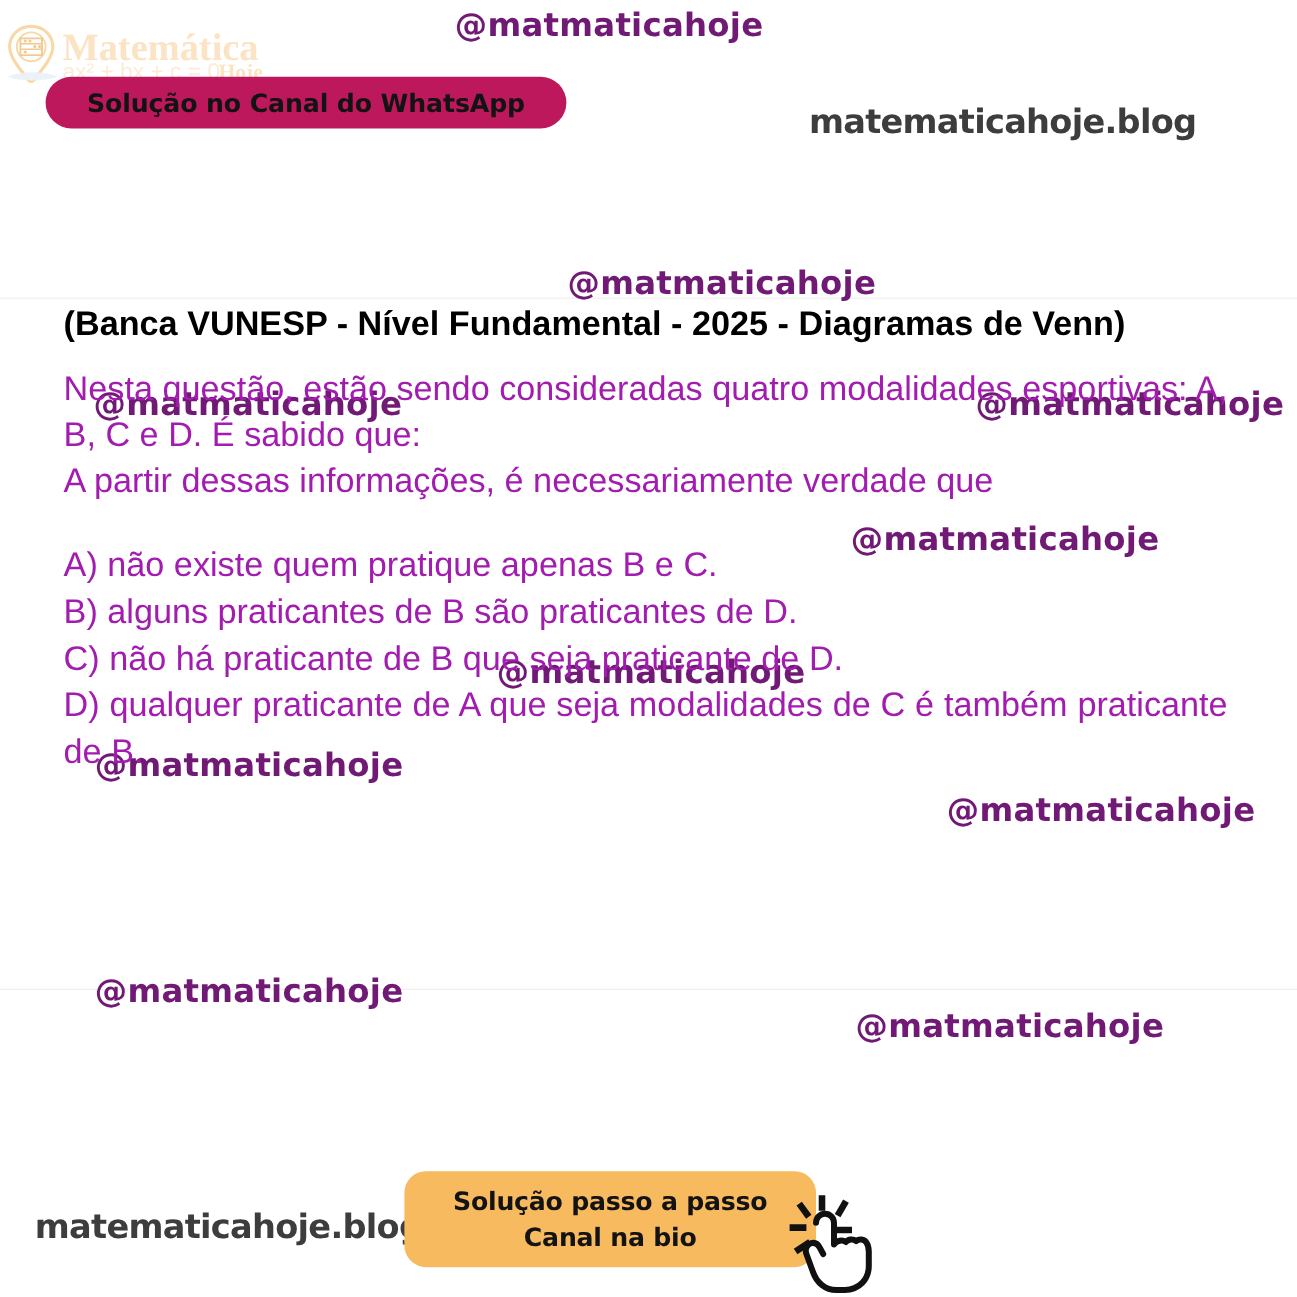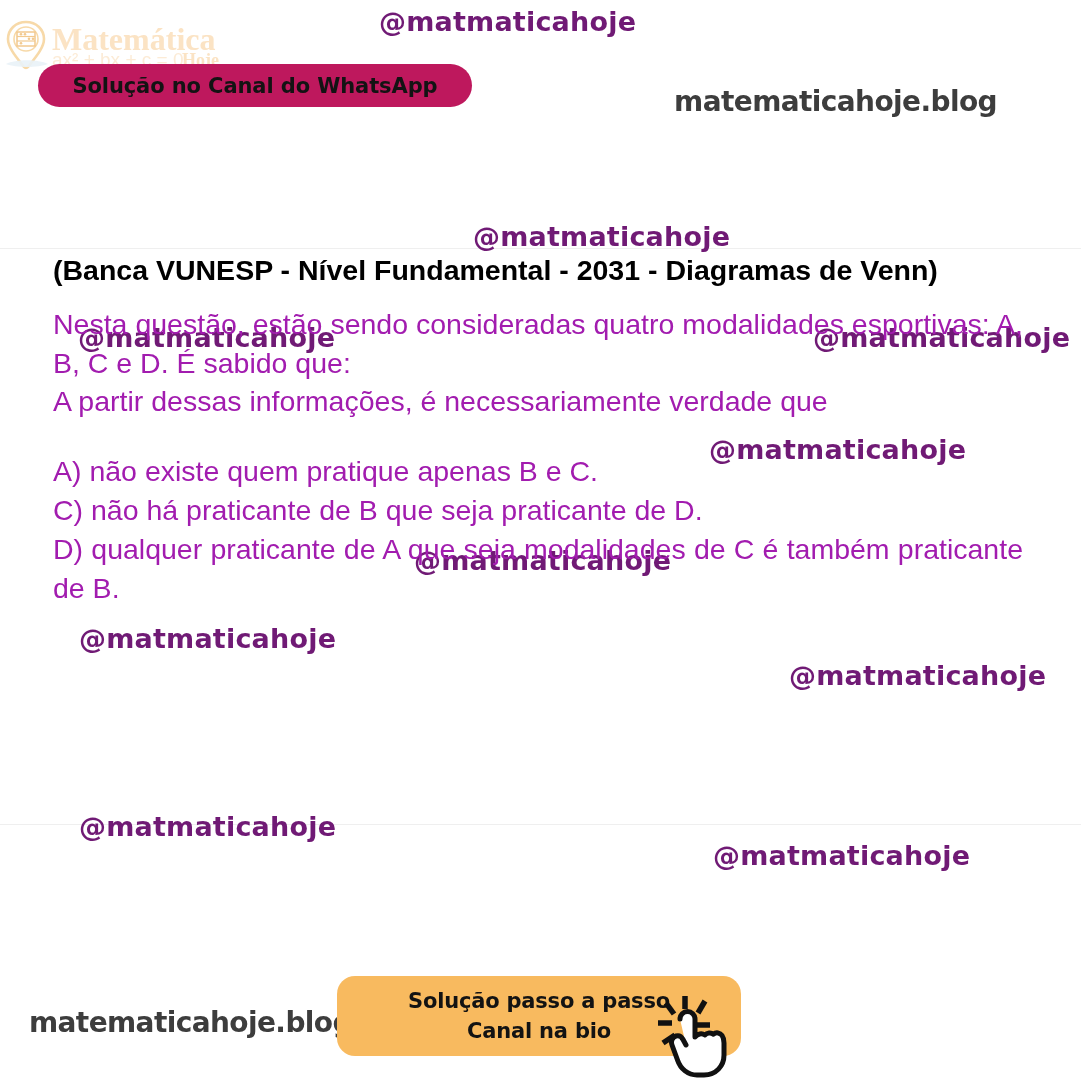--- a/index.html
+++ b/index.html
@@ -142,21 +142,21 @@
     font-weight: bold;
     font-size: 28px;
     color: #3d3d3d;
     letter-spacing: -0.6px;
     z-index: 3;
   }
   .pill-bottom {
     position: absolute;
     left: 337px;
     top: 976px;
-    width: 404px;
+    width: 343px;
     height: 80px;
     background: #f8ba5f;
     border-radius: 18px;
     display: flex;
     flex-direction: column;
     align-items: center;
     justify-content: center;
     z-index: 3;
   }
   .pill-bottom span {
@@ -217,25 +217,26 @@
     </svg>
   </div>
 
   <div class="pill-top">
     <span>Solução no Canal do WhatsApp</span>
   </div>
 
   <div class="blog-top">matematicahoje.blog</div>
 
   <div class="content">
-    <p class="q-title">(Banca VUNESP - Nível Fundamental - 2031 - Diagramas de Venn)</p>
+    <p class="q-title">(Banca VUNESP - Nível Fundamental - 2025 - Diagramas de Venn)</p>
     <p class="q-para">Nesta questão, estão sendo consideradas quatro modalidades esportivas: A, B, C e D. É sabido que:</p>
     <p class="q-para nojust">A partir dessas informações, é necessariamente verdade que</p>
     <div class="spacer"></div>
     <p class="opt left">A) não existe quem pratique apenas B e C.</p>
+    <p class="opt left">B) alguns praticantes de B são praticantes de D.</p>
     <p class="opt left">C) não há praticante de B que seja praticante de D.</p>
     <p class="opt">D) qualquer praticante de A que seja modalidades de C é também praticante de B.</p>
   </div>
 
   <div class="blog-bottom">matematicahoje.blog</div>
 
   <div class="pill-bottom">
     <span>Solução passo a passo</span>
     <span>Canal na bio</span>
   </div>

